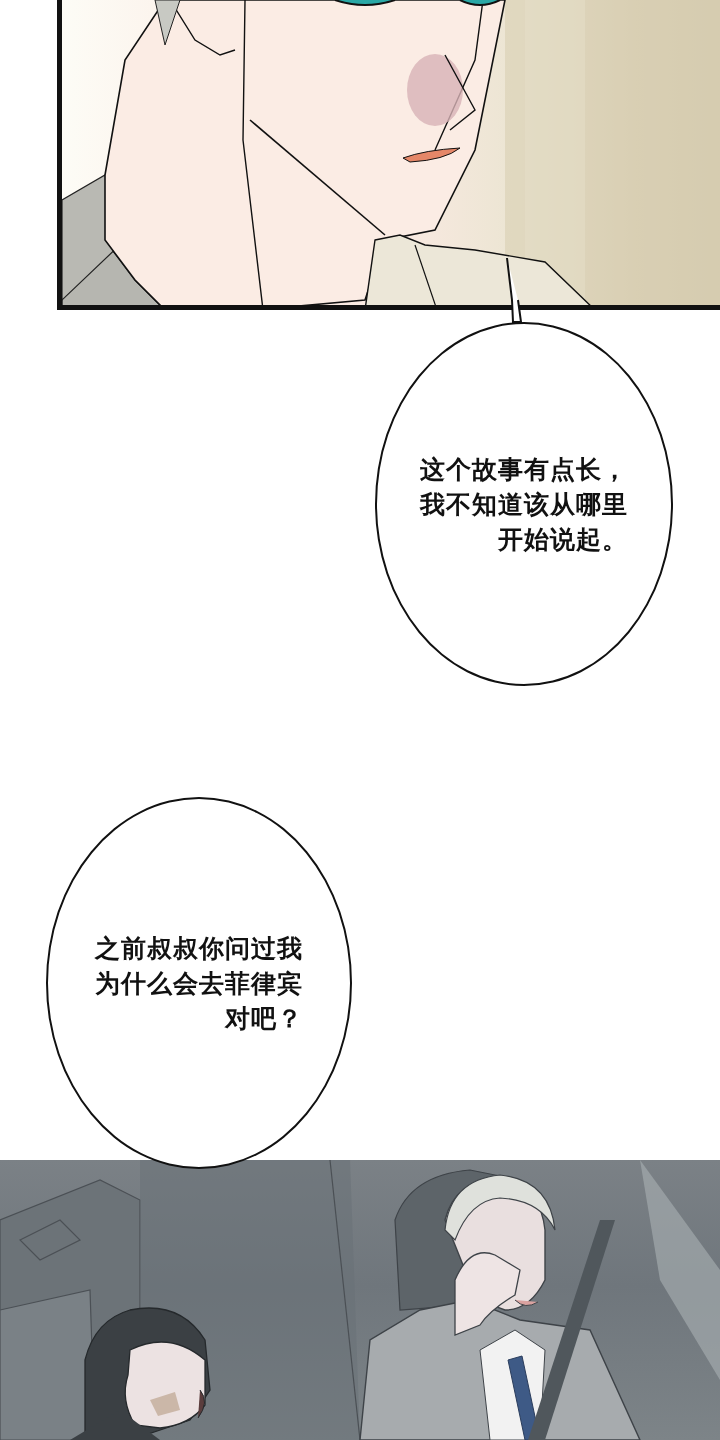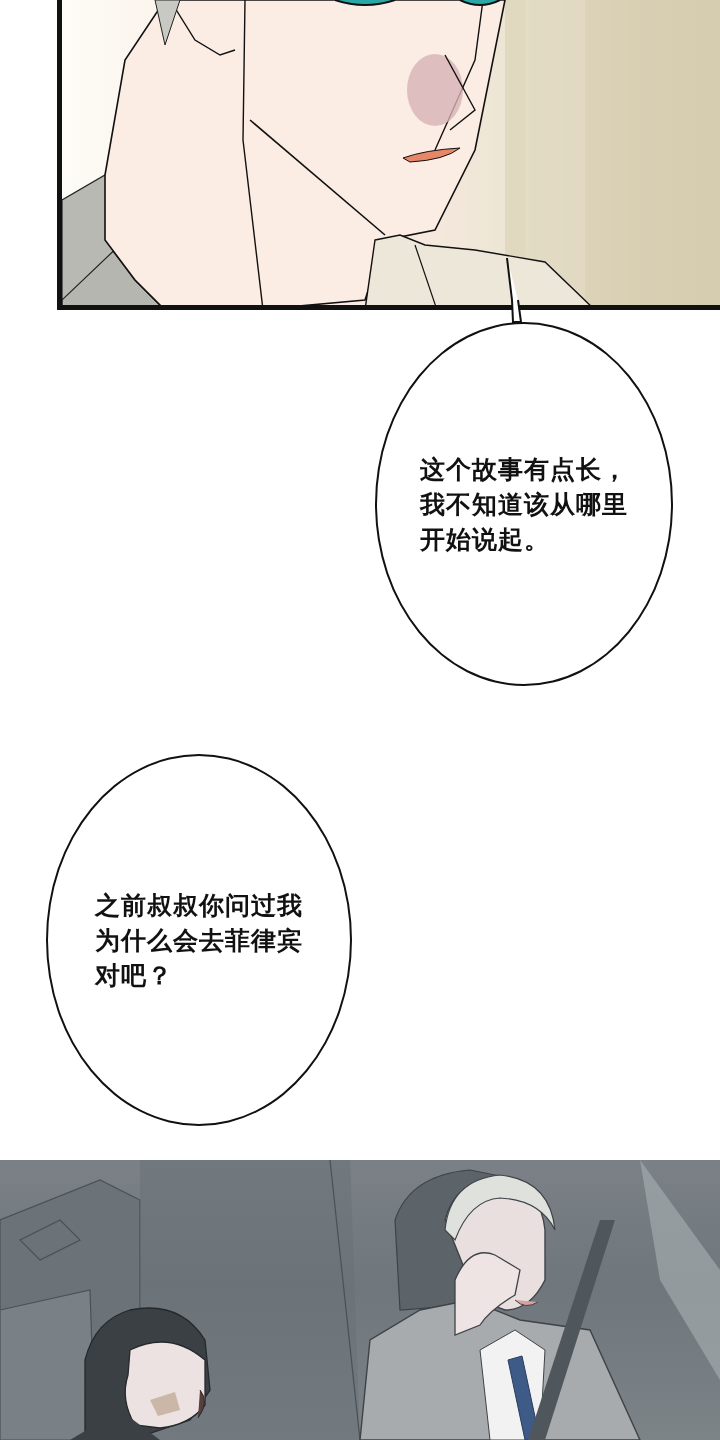--- a/index.html
+++ b/index.html
@@ -5,21 +5,21 @@
   html, body { margin:0; padding:0; }
   body { width:720px; height:1440px; background:#ffffff; position:relative; overflow:hidden;
          font-family:"DejaVu Sans","Liberation Sans",sans-serif; }
   .panel-top { position:absolute; left:57px; top:0; width:680px; height:310px; overflow:hidden;
                border-left:5px solid #111; border-bottom:5px solid #111; box-sizing:border-box;
                background:linear-gradient(90deg,#fdfcf6 0%,#fbece4 30%,#f9e9e1 50%,#ebe5d2 68%,#d9cfb5 85%,#cfc6aa 100%); }
   .panel-bottom { position:absolute; left:0; top:1160px; width:720px; height:280px; overflow:hidden;
                   background:linear-gradient(180deg,#7b8186 0%,#6f767c 45%,#7d8488 100%); }
   .bubble { position:absolute; background:#fff; border:2.5px solid #111; border-radius:50%; box-sizing:border-box;
             display:flex; align-items:center; justify-content:center; }
-  .bubble-text { font-weight:bold; color:#111; font-size:25px; line-height:35px; text-align:left; white-space:pre-line; letter-spacing:1px; }
+  .bubble-text { font-weight:bold; color:#111; font-size:25px; line-height:35px; text-align:right; white-space:pre-line; letter-spacing:1px; }
   svg { position:absolute; left:0; top:0; }
 </style>
 </head>
 <body>
 
 <div class="panel-top">
   <svg width="680" height="310" viewBox="57 0 680 310">
 
     <rect x="500" y="0" width="240" height="310" fill="#d8cfb3" opacity="0.6"></rect>
     <rect x="520" y="0" width="60" height="310" fill="#e6dfca" opacity="0.5"></rect>
@@ -53,21 +53,21 @@
 <svg width="720" height="1440">
   <path d="M507 258 L512 300 L513 322 L521 322 L518 300" fill="#fff" stroke="#111" stroke-width="2"></path>
 </svg>
 
 <div class="bubble" style="left:375px; top:322px; width:298px; height:364px;">
   <div class="bubble-text">这个故事有点长，
 我不知道该从哪里
 开始说起。</div>
 </div>
 
-<div class="bubble" style="left:46px; top:754px; width:306px; height:372px; z-index:2;">
+<div class="bubble" style="left:46px; top:797px; width:306px; height:372px; z-index:2;">
   <div class="bubble-text">之前叔叔你问过我
 为什么会去菲律宾
 对吧？</div>
 </div>
 
 <div class="panel-bottom">
   <svg width="720" height="280" viewBox="0 0 720 280">
 
     <path d="M0 60 L100 20 L140 40 L140 280 L0 280 Z" fill="#6c7378" stroke="#4b5055" stroke-width="1.2"></path>
     <path d="M20 80 L60 60 L80 80 L40 100 Z" fill="none" stroke="#4b5055" stroke-width="1.2"></path>

